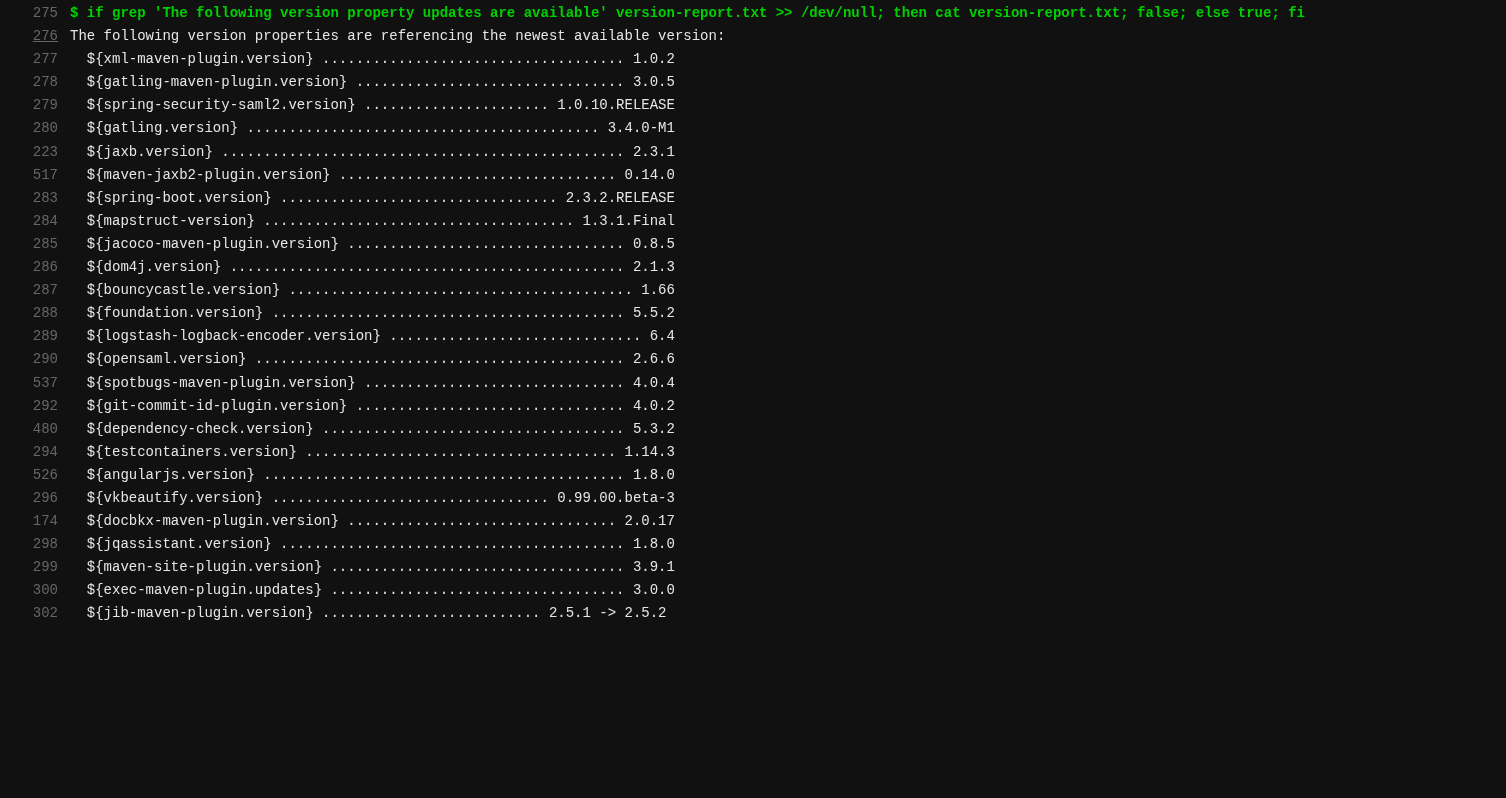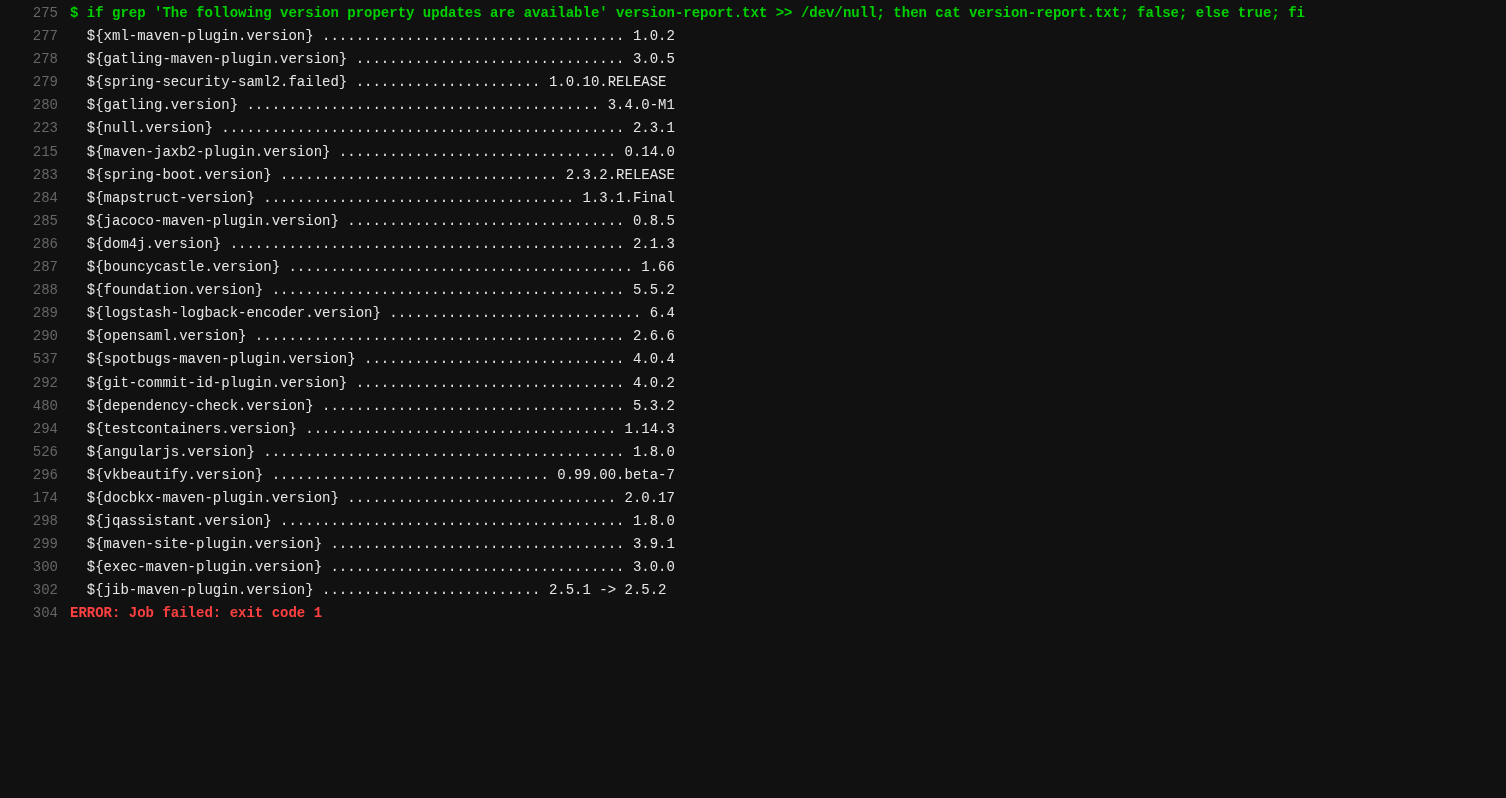--- a/index.html
+++ b/index.html
@@ -39,39 +39,39 @@
     }
     .cmd-green { color: #00d000; font-weight: bold; }
     .error-red { color: #ff4040; font-weight: bold; }
     .plain { color: #e6e6e6; }
   </style>
 </head>
 <body>
 
 <div class="log-container" id="log-root">
     <div class="log-line"><a class="line-num">275</a><span class="line-content cmd-green">$ if grep 'The following version property updates are available' version-report.txt &gt;&gt; /dev/null; then cat version-report.txt; false; else true; fi</span></div>
+    <div class="log-line"><a class="line-num underline">276</a><span class="line-content plain">The following version properties are referencing the newest available version:</span></div>
     <div class="log-line"><a class="line-num">277</a><span class="line-content plain">  ${xml-maven-plugin.version} .................................... 1.0.2</span></div>
     <div class="log-line"><a class="line-num">278</a><span class="line-content plain">  ${gatling-maven-plugin.version} ................................ 3.0.5</span></div>
-    <div class="log-line"><a class="line-num">279</a><span class="line-content plain">  ${spring-security-saml2.failed} ...................... 1.0.10.RELEASE</span></div>
+    <div class="log-line"><a class="line-num">279</a><span class="line-content plain">  ${spring-security-saml2.version} ...................... 1.0.10.RELEASE</span></div>
     <div class="log-line"><a class="line-num">280</a><span class="line-content plain">  ${gatling.version} .......................................... 3.4.0-M1</span></div>
-    <div class="log-line"><a class="line-num">223</a><span class="line-content plain">  ${null.version} ................................................ 2.3.1</span></div>
-    <div class="log-line"><a class="line-num">215</a><span class="line-content plain">  ${maven-jaxb2-plugin.version} ................................. 0.14.0</span></div>
+    <div class="log-line"><a class="line-num">223</a><span class="line-content plain">  ${jaxb.version} ................................................ 2.3.1</span></div>
+    <div class="log-line"><a class="line-num">517</a><span class="line-content plain">  ${maven-jaxb2-plugin.version} ................................. 0.14.0</span></div>
     <div class="log-line"><a class="line-num">283</a><span class="line-content plain">  ${spring-boot.version} ................................. 2.3.2.RELEASE</span></div>
     <div class="log-line"><a class="line-num">284</a><span class="line-content plain">  ${mapstruct-version} ..................................... 1.3.1.Final</span></div>
     <div class="log-line"><a class="line-num">285</a><span class="line-content plain">  ${jacoco-maven-plugin.version} ................................. 0.8.5</span></div>
     <div class="log-line"><a class="line-num">286</a><span class="line-content plain">  ${dom4j.version} ............................................... 2.1.3</span></div>
     <div class="log-line"><a class="line-num">287</a><span class="line-content plain">  ${bouncycastle.version} ......................................... 1.66</span></div>
     <div class="log-line"><a class="line-num">288</a><span class="line-content plain">  ${foundation.version} .......................................... 5.5.2</span></div>
     <div class="log-line"><a class="line-num">289</a><span class="line-content plain">  ${logstash-logback-encoder.version} .............................. 6.4</span></div>
     <div class="log-line"><a class="line-num">290</a><span class="line-content plain">  ${opensaml.version} ............................................ 2.6.6</span></div>
     <div class="log-line"><a class="line-num">537</a><span class="line-content plain">  ${spotbugs-maven-plugin.version} ............................... 4.0.4</span></div>
     <div class="log-line"><a class="line-num">292</a><span class="line-content plain">  ${git-commit-id-plugin.version} ................................ 4.0.2</span></div>
     <div class="log-line"><a class="line-num">480</a><span class="line-content plain">  ${dependency-check.version} .................................... 5.3.2</span></div>
     <div class="log-line"><a class="line-num">294</a><span class="line-content plain">  ${testcontainers.version} ..................................... 1.14.3</span></div>
     <div class="log-line"><a class="line-num">526</a><span class="line-content plain">  ${angularjs.version} ........................................... 1.8.0</span></div>
-    <div class="log-line"><a class="line-num">296</a><span class="line-content plain">  ${vkbeautify.version} ................................. 0.99.00.beta-7</span></div>
+    <div class="log-line"><a class="line-num">296</a><span class="line-content plain">  ${vkbeautify.version} ................................. 0.99.00.beta-3</span></div>
     <div class="log-line"><a class="line-num">174</a><span class="line-content plain">  ${docbkx-maven-plugin.version} ................................ 2.0.17</span></div>
     <div class="log-line"><a class="line-num">298</a><span class="line-content plain">  ${jqassistant.version} ......................................... 1.8.0</span></div>
     <div class="log-line"><a class="line-num">299</a><span class="line-content plain">  ${maven-site-plugin.version} ................................... 3.9.1</span></div>
-    <div class="log-line"><a class="line-num">300</a><span class="line-content plain">  ${exec-maven-plugin.version} ................................... 3.0.0</span></div>
+    <div class="log-line"><a class="line-num">300</a><span class="line-content plain">  ${exec-maven-plugin.updates} ................................... 3.0.0</span></div>
     <div class="log-line"><a class="line-num">302</a><span class="line-content plain">  ${jib-maven-plugin.version} .......................... 2.5.1 -&gt; 2.5.2</span></div>
-    <div class="log-line"><a class="line-num">304</a><span class="line-content error-red">ERROR: Job failed: exit code 1</span></div>
   </div>
 
 </body></html>

